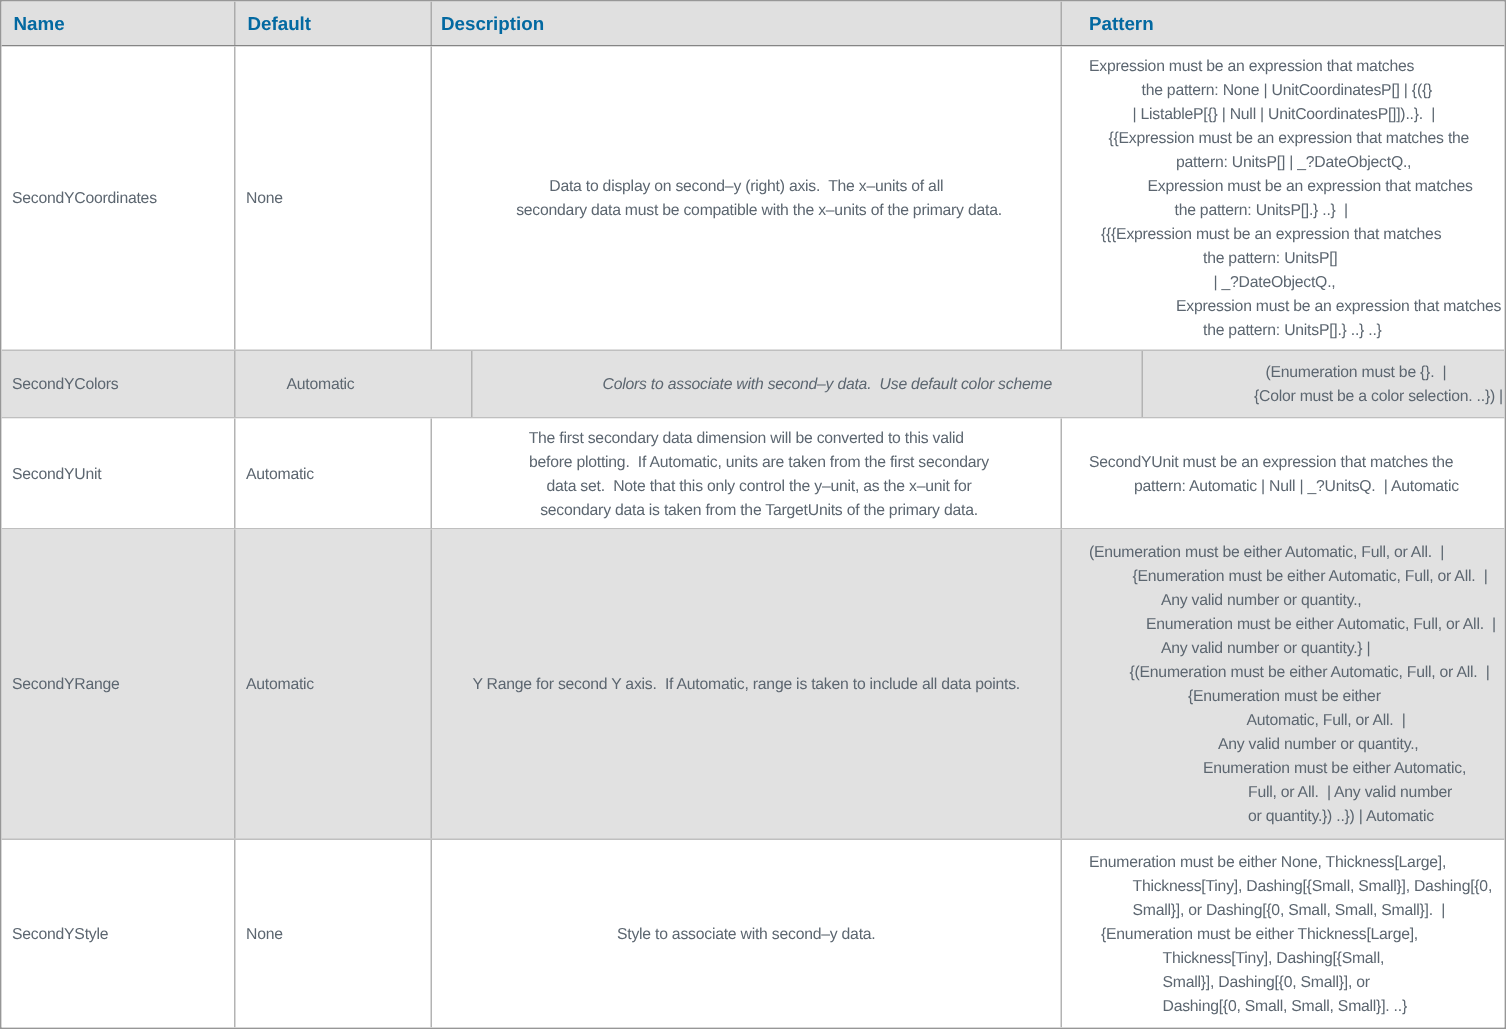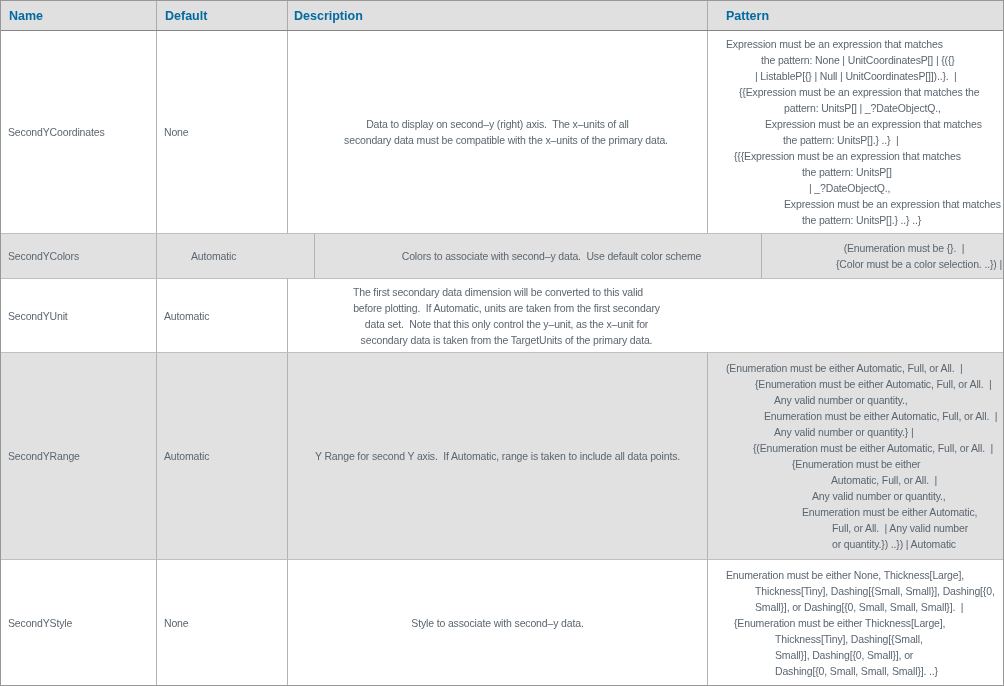--- a/index.html
+++ b/index.html
@@ -94,35 +94,39 @@
           <div class="line" style="padding-left: 76px;">the pattern: UnitsP[]</div>
           <div class="line" style="padding-left: 83px;">| _?DateObjectQ.,</div>
           <div class="line" style="padding-left: 58px;">Expression must be an expression that matches</div>
           <div class="line" style="padding-left: 76px;">the pattern: UnitsP[].} ..} ..}</div>
         </div>
       </div>
       <div class="row">
         <div class="cell c-name">SecondYColors</div>
         <div class="cell c-default">Automatic</div>
         <div class="cell c-desc">
-          <div class="line" style="padding-left: 0px;">Colors to associate with second–y data.  Use default color scheme</div>
+          <div class="line" style="padding-left: 0px; font-style: italic;">Colors to associate with second–y data.  Use default color scheme</div>
         </div>
         <div class="cell c-pattern">
           <div class="line" style="padding-left: 0px; text-align: center;">(Enumeration must be {}.  |</div>
           <div class="line" style="padding-left: 29px;">{Color must be a color selection. ..}) | Automatic</div>
         </div>
       </div>
       <div class="row">
         <div class="cell c-name">SecondYUnit</div>
         <div class="cell c-default">Automatic</div>
         <div class="cell c-desc">
           <div class="line" style="padding-left: 0px;">The first secondary data dimension will be converted to this valid</div>
           <div class="line" style="padding-left: 17px;">before plotting.  If Automatic, units are taken from the first secondary</div>
           <div class="line" style="padding-left: 17px;">data set.  Note that this only control the y–unit, as the x–unit for</div>
           <div class="line" style="padding-left: 17px;">secondary data is taken from the TargetUnits of the primary data.</div>
+        </div>
+        <div class="cell c-pattern">
+          <div class="line" style="padding-left: 0px;">SecondYUnit must be an expression that matches the</div>
+          <div class="line" style="padding-left: 30px;">pattern: Automatic | Null | _?UnitsQ.  | Automatic</div>
         </div>
       </div>
       <div class="row">
         <div class="cell c-name">SecondYRange</div>
         <div class="cell c-default">Automatic</div>
         <div class="cell c-desc">
           <div class="line" style="padding-left: 0px;">Y Range for second Y axis.  If Automatic, range is taken to include all data points.</div>
         </div>
         <div class="cell c-pattern">
           <div class="line" style="padding-left: 0px;">(Enumeration must be either Automatic, Full, or All.  |</div>

